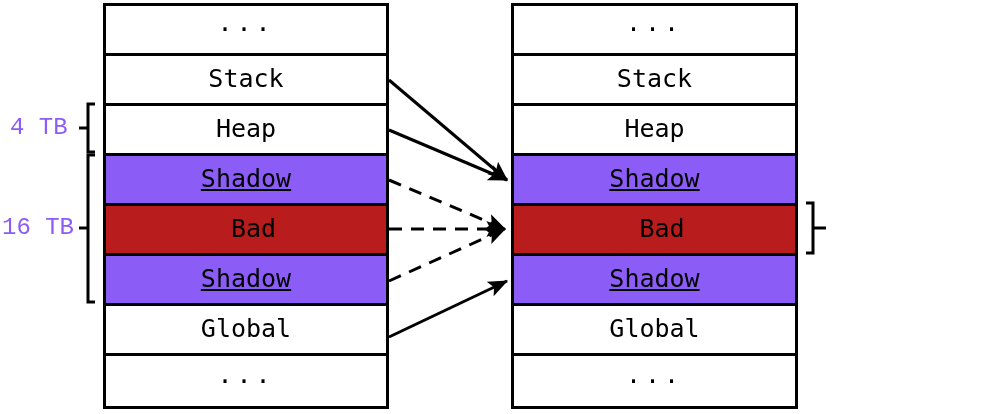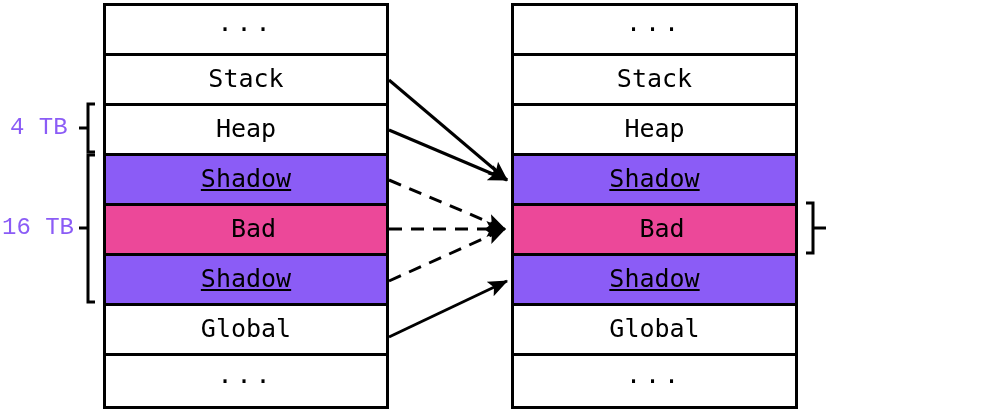--- a/index.html
+++ b/index.html
@@ -35,21 +35,21 @@
     font-family: "DejaVu Sans Mono", "Liberation Mono", monospace;
     font-size: 25px;
     color: #000000;
     letter-spacing: 0px;
     border-bottom: 3px solid #000000;
   }
   .row.last { border-bottom: none; }
   .row .label { line-height: 1; position: relative; top: -1px; }
   .fill-white { background: #ffffff; }
   .fill-light { background: #8b5cf6; text-decoration: underline; }
-  .fill-dark  { background: #ec4899; padding-left: 15px; }
+  .fill-dark  { background: #b91c1c; padding-left: 15px; }
 
   .ellipsis-glyph {
     display: inline-block;
     font-family: "DejaVu Sans Mono", "Liberation Mono", monospace;
     font-size: 25px;
     letter-spacing: 4px;
     position: relative;
     top: -7px;
   }
 

